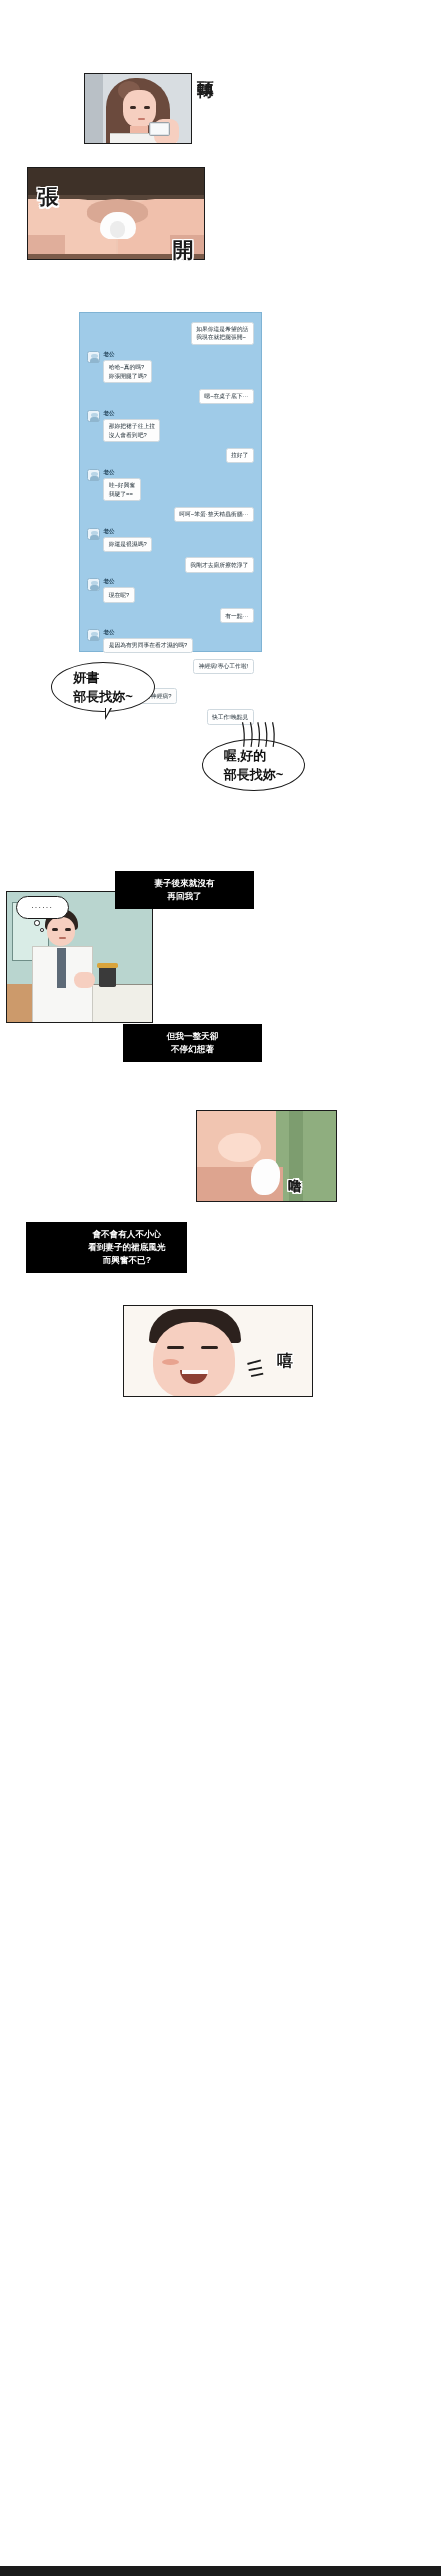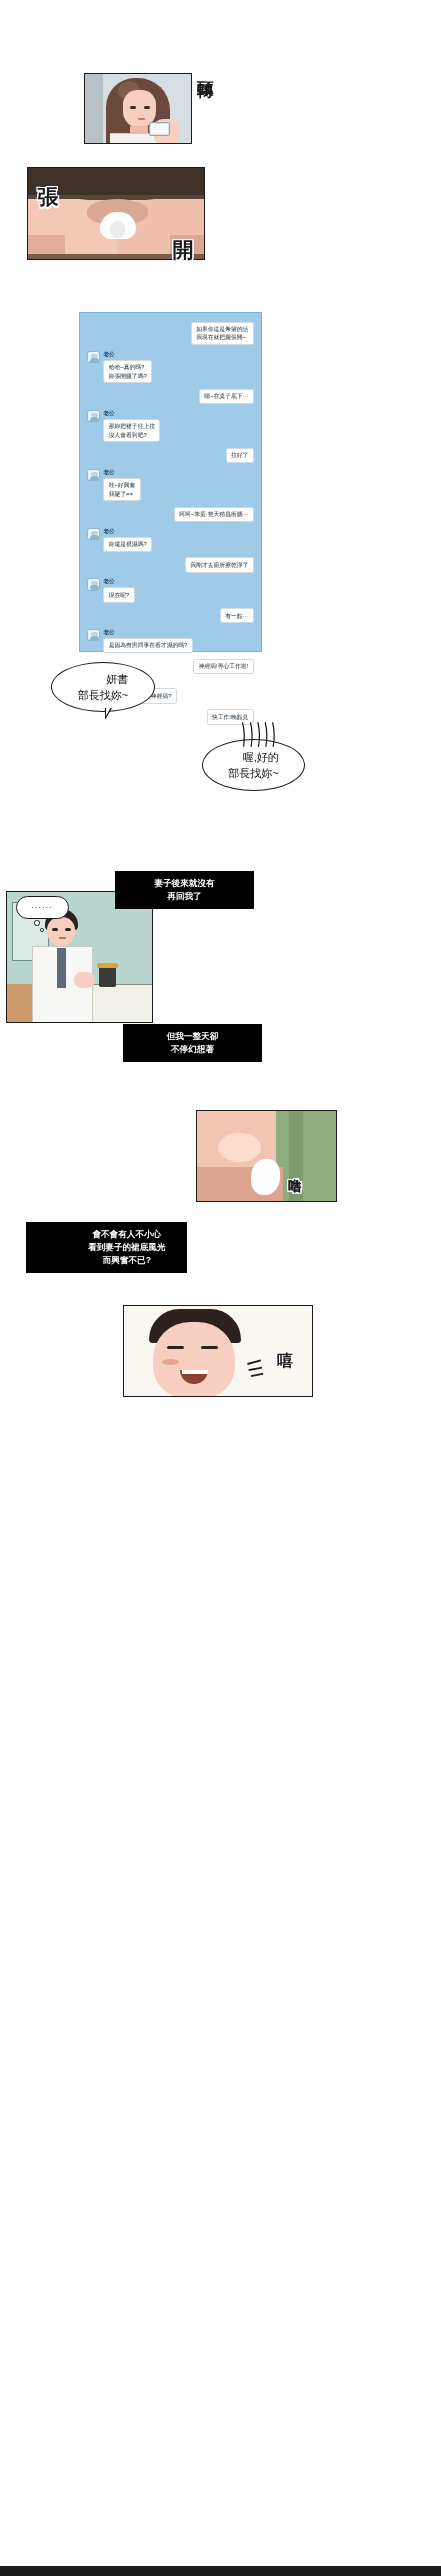--- a/index.html
+++ b/index.html
@@ -61,24 +61,24 @@
   .chat .grp { display:flex; flex-direction:column; align-items:flex-start; }
   .chat .grp.r { align-items:flex-end; }
 
   
   .bubble {
     position:absolute;
     background:#fff;
     border:1.2px solid #1b1b1b;
     border-radius:50%;
     display:flex; align-items:center; justify-content:center;
-    text-align:right;
-    font-size:11px; line-height:1.5; color:#111;
+    text-align:left;
+    font-size:13px; line-height:1.5; color:#111;
     white-space:pre-line;
-    font-weight:normal;
+    font-weight:bold;
   }
   .tail {
     position:absolute; width:0; height:0; border-style:solid;
   }
 
   
   .cap {
     position:absolute;
     background:#000;
     color:#fff;

